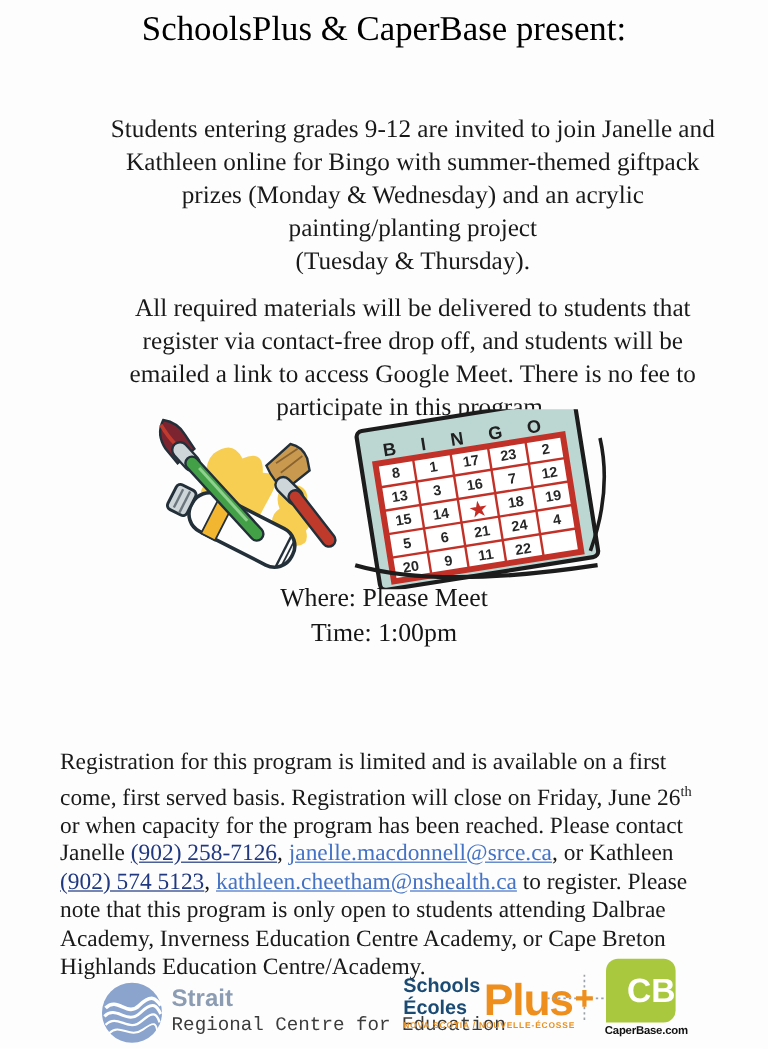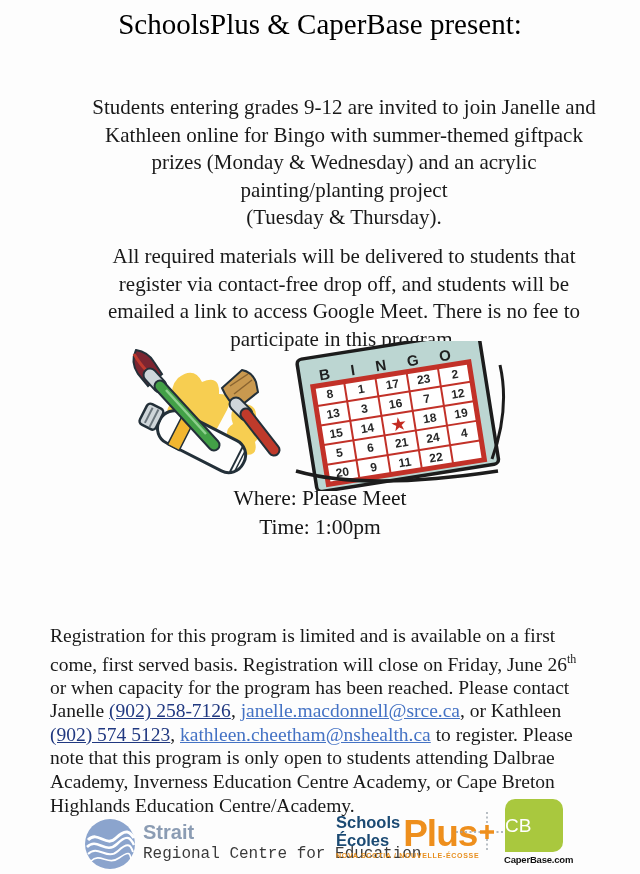--- a/index.html
+++ b/index.html
@@ -47,22 +47,22 @@
   .sp-row { display:flex; align-items:flex-end; }
   .sp-names { display:flex; flex-direction:column; }
   .sp-school, .sp-ecoles { font-weight:bold; font-size:16.5px; line-height:17.5px; color:#1b4a73; }
   .sp-plus { font-weight:bold; font-size:37px; line-height:30px; color:#ee8f1d; margin-left:3px; letter-spacing:-1px; }
   .sp-tag { font-weight:bold; font-size:7px; letter-spacing:0.7px; color:#e89020; margin-top:3px; white-space:nowrap; }
   .sp-crosshair { position:absolute; left:120px; top:-2px; }
   .cb { position:absolute; left:504px; top:3px; width:60px; text-align:center; }
   .cb-box {
     width:58px; height:53px; margin:0 auto;
     background:#a9c83e; border-radius:10px 10px 10px 0;
-    color:#ffffff; font-weight:normal; font-size:19px; line-height:53px;
-    text-align:left; letter-spacing:0px;
+    color:#ffffff; font-weight:bold; font-size:28px; line-height:53px;
+    text-align:right; letter-spacing:0px;
   }
   .cb-caption { font-weight:bold; font-size:9.5px; color:#111; margin-top:2px; letter-spacing:-0.2px; }
   
   .bingo-title { font:bold 15px "Liberation Sans",sans-serif; fill:#202020; letter-spacing:21px; }
   .bingo-num   { font:bold 12px "Liberation Sans",sans-serif; fill:#272727; text-anchor:middle; }
   .bingo-star  { font:bold 16px "Liberation Sans",sans-serif; fill:#c42b22; text-anchor:middle; }
 </style>
 </head>
 <body>
 

